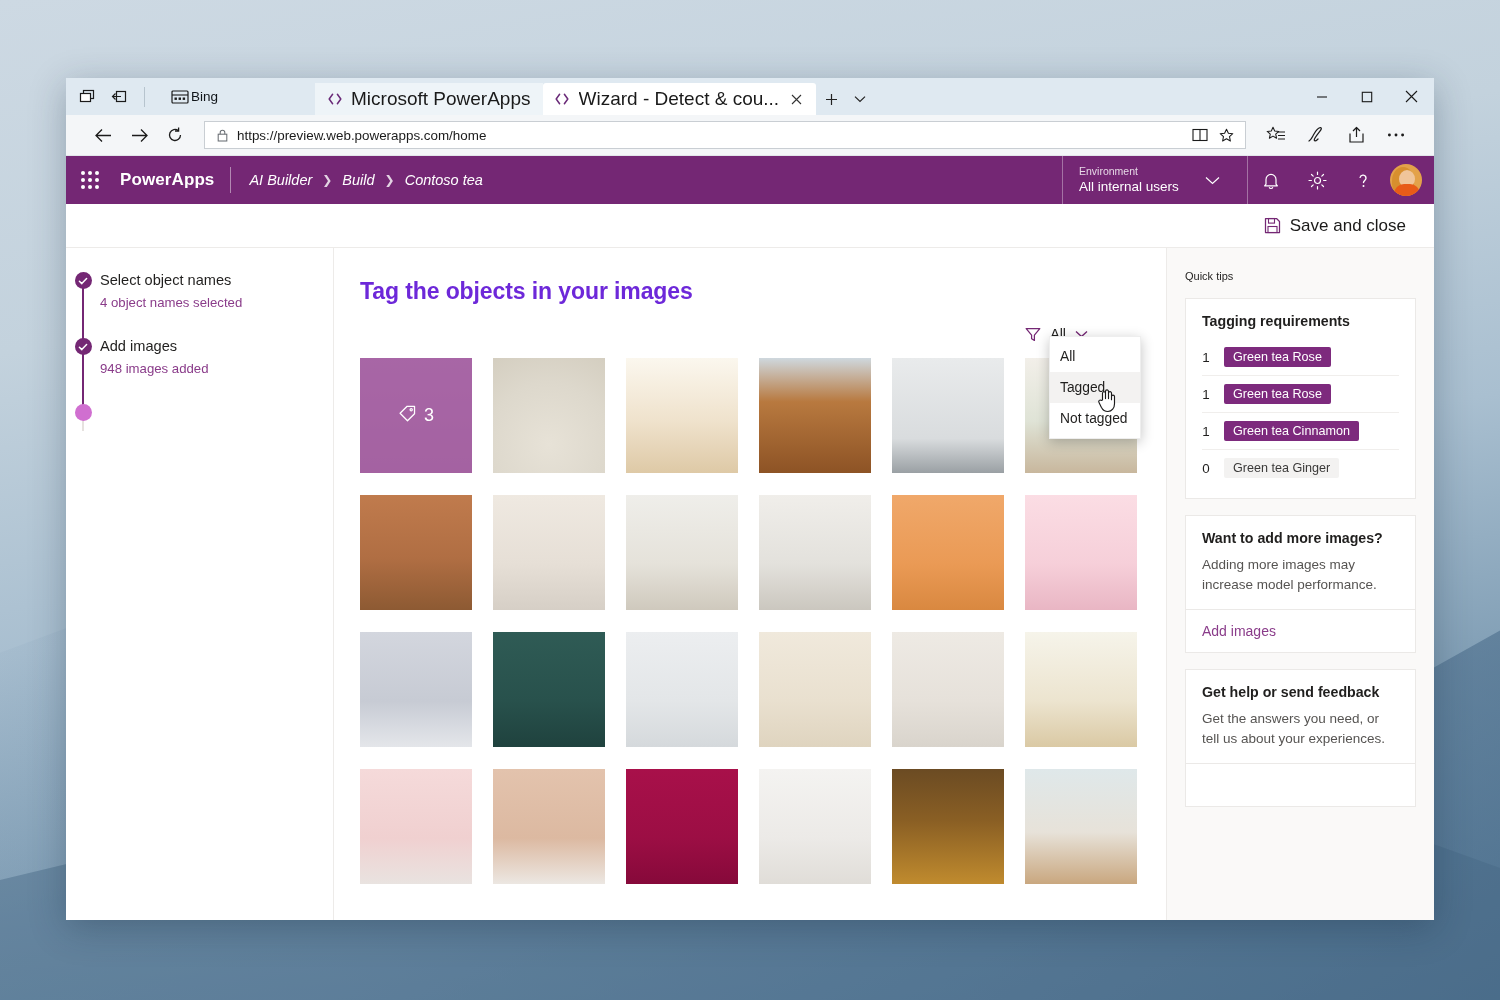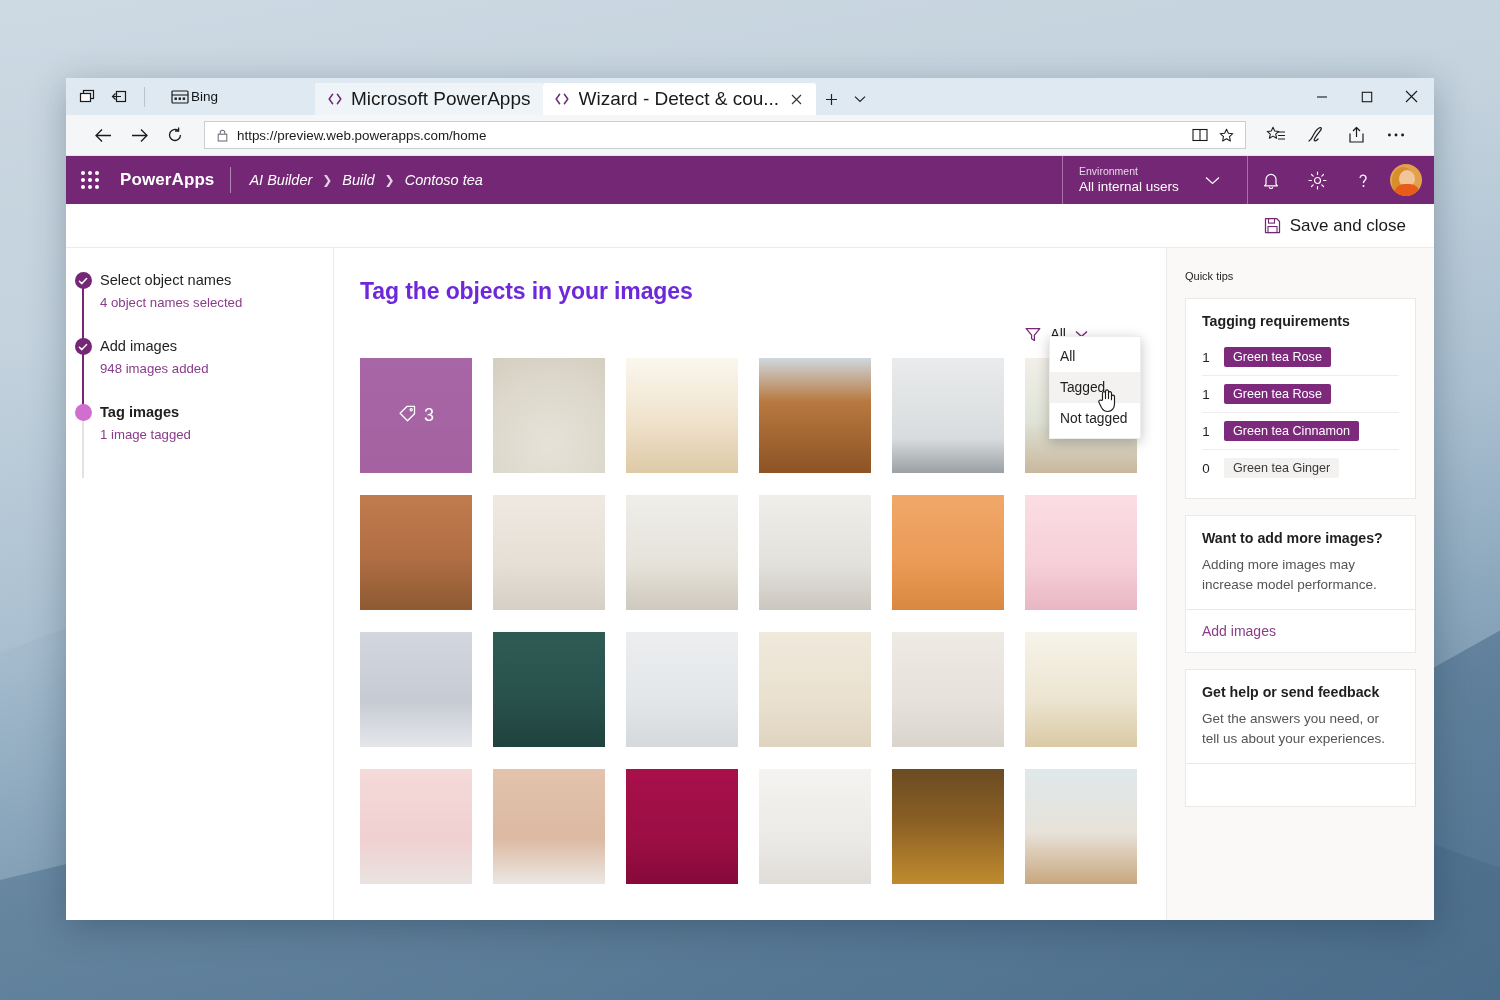--- a/index.html
+++ b/index.html
@@ -390,24 +390,20 @@
           <div class="t1">Add images</div>
           <div class="t2">948 images added</div>
         </div>
       </div>
 
       <div class="step">
         <div class="bulletcol">
           <span class="bullet current"></span>
           <span class="connector dim"></span>
         </div>
-        <div class="txt">
-          <div class="t1 bold">Tag images</div>
-          <div class="t2">1 image tagged</div>
-        </div>
       </div>
 
     </div>
 
     <div class="main">
       <h1>Tag the objects in your images</h1>
 
       <div class="filterrow">
         <div class="filterbtn">
           <span class="fic">

